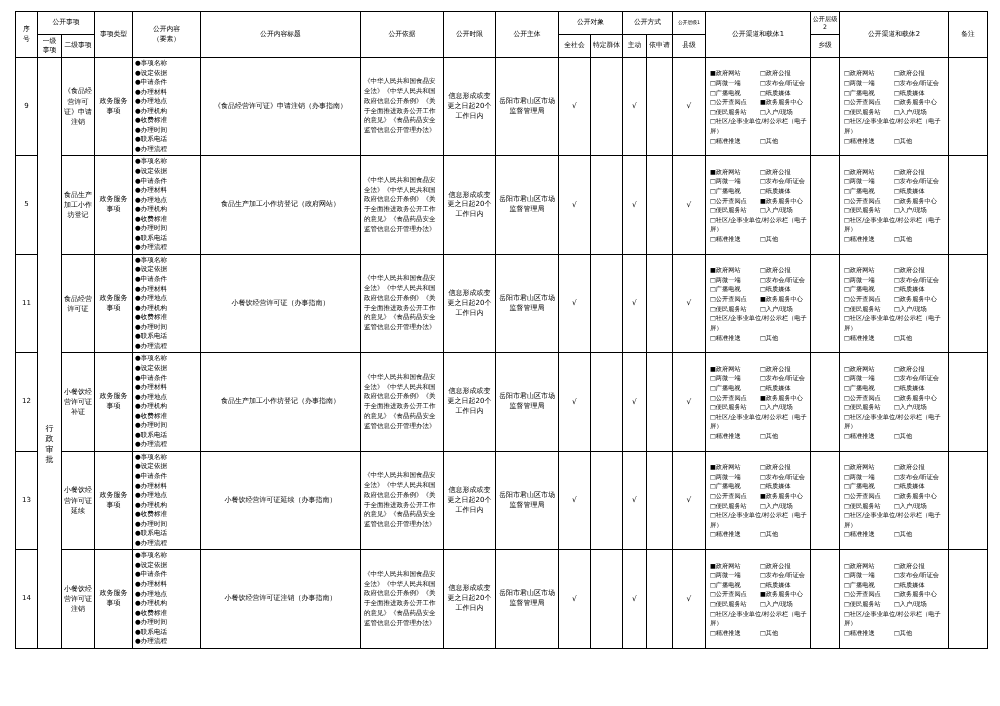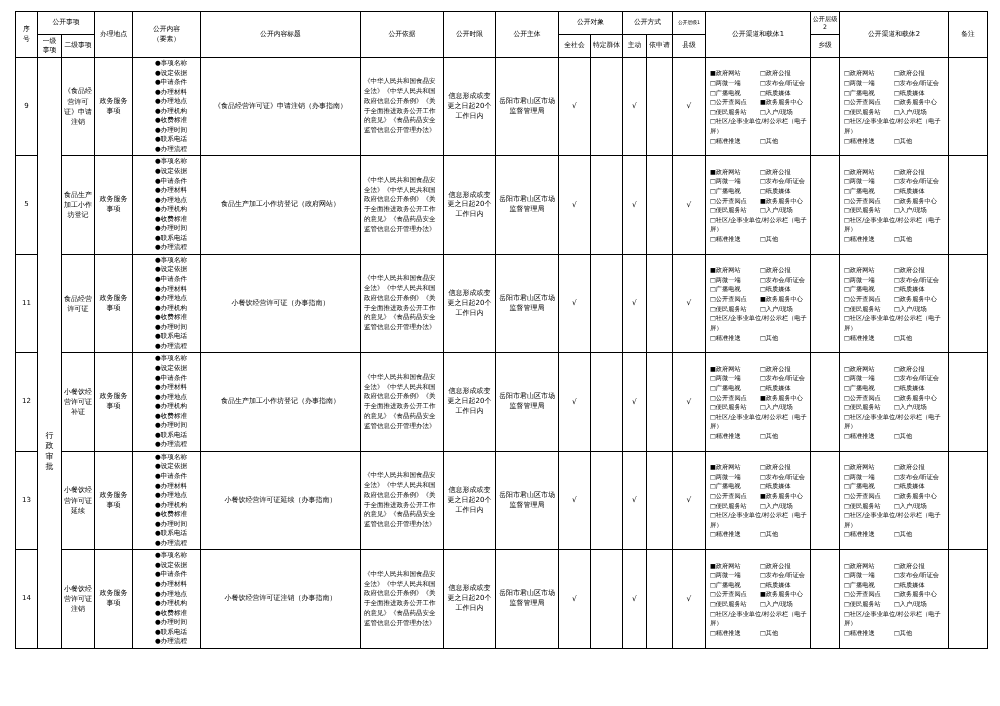--- a/index.html
+++ b/index.html
@@ -10,30 +10,30 @@
         border-collapse:collapse;}
   th,td{border:1px solid #000;overflow:hidden;vertical-align:middle;}
   th{font-size:6.8px;font-weight:normal;padding:0 1px;line-height:1.35;}
   td{font-size:7px;font-weight:normal;padding:1px 2px;line-height:1.4;}
   thead tr{height:23px;}
   tbody tr{height:97px;}
   .c{text-align:center;}
   .pre{white-space:pre-line;}
   .lvl1{font-size:4.8px;}
   .lvl2{font-size:6.2px;}
-  .yaosu{text-align:left;white-space:pre-line;font-size:6.6px;line-height:1.45;padding-left:22px;vertical-align:middle;margin-top:17px;}
+  .yaosu{text-align:left;white-space:pre-line;font-size:6.6px;line-height:1.45;padding-left:2px;vertical-align:middle;margin-top:17px;}
   .yiju{text-align:left;font-size:6.5px;line-height:1.5;padding:2px 3px;}
   .qd{text-align:left;font-size:6.2px;line-height:1.55;padding:2px 2px 2px 4px;}
   .pair{display:flex;}
   .pl{flex:0 0 50px;}
   .pr{flex:1 1 auto;}
   .pw{display:block;}
   .check{font-size:7.5px;}
   .yiji-cell{vertical-align:top;position:relative;}
-  .vert{position:absolute;top:366px;left:0;right:0;margin:7px auto;width:9px;
+  .vert{position:absolute;top:366px;left:0;right:0;margin:0 auto;width:9px;
         font-size:8px;line-height:1.3;text-align:center;word-break:break-all;}
   .erji{line-height:1.45;}
   .biaoti{font-size:7px;}
 </style>
 </head>
 <body>
 
 <div class="page">
 <table>
   <colgroup>
@@ -54,21 +54,21 @@
         <col style="width:105px">
     <col style="width:29px">
         <col style="width:109px">
         <col style="width:39px">
   </colgroup>
   <thead>
     <tr>
       <th rowspan="2" class="c pre">序
 号</th>
       <th colspan="2" class="c">公开事项</th>
-      <th rowspan="2" class="c">办理地点</th>
+      <th rowspan="2" class="c">事项类型</th>
       <th rowspan="2" class="c pre">公开内容
 （要素）</th>
       <th rowspan="2" class="c">公开内容标题</th>
       <th rowspan="2" class="c">公开依据</th>
       <th rowspan="2" class="c">公开时限</th>
       <th rowspan="2" class="c">公开主体</th>
       <th colspan="2" class="c">公开对象</th>
       <th colspan="2" class="c">公开方式</th>
       <th class="c lvl1">公开层级1</th>
       <th rowspan="2" class="c">公开渠道和载体1</th>

